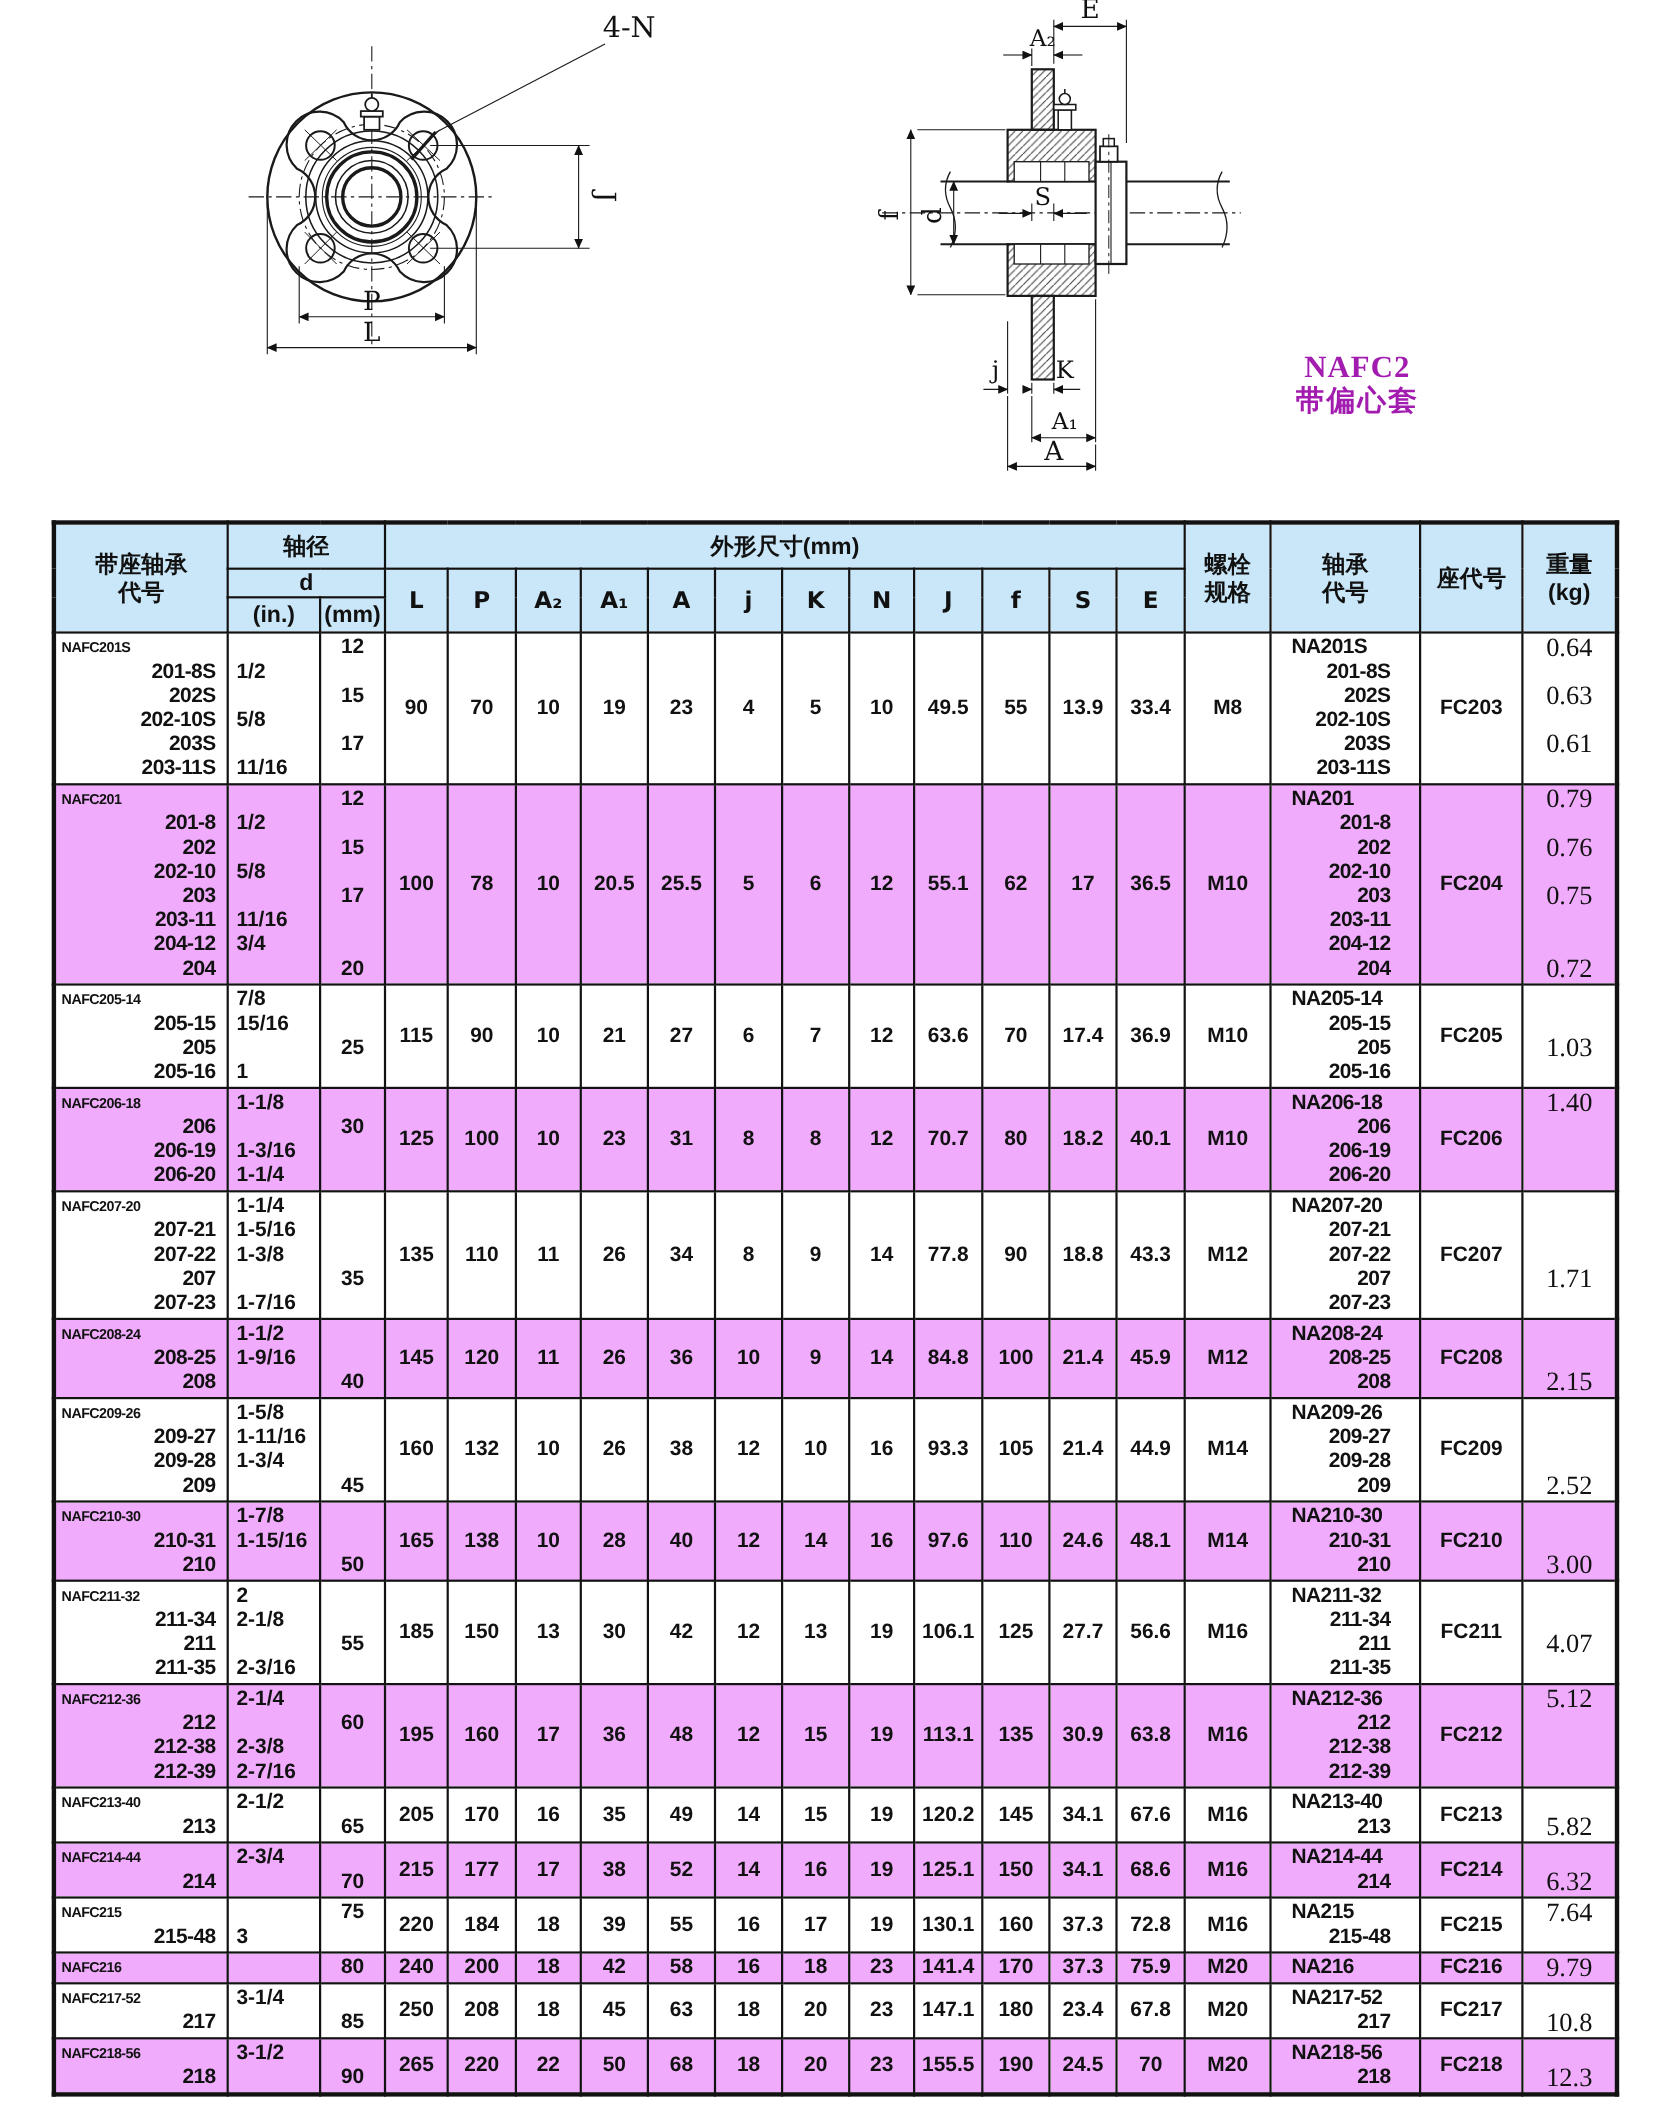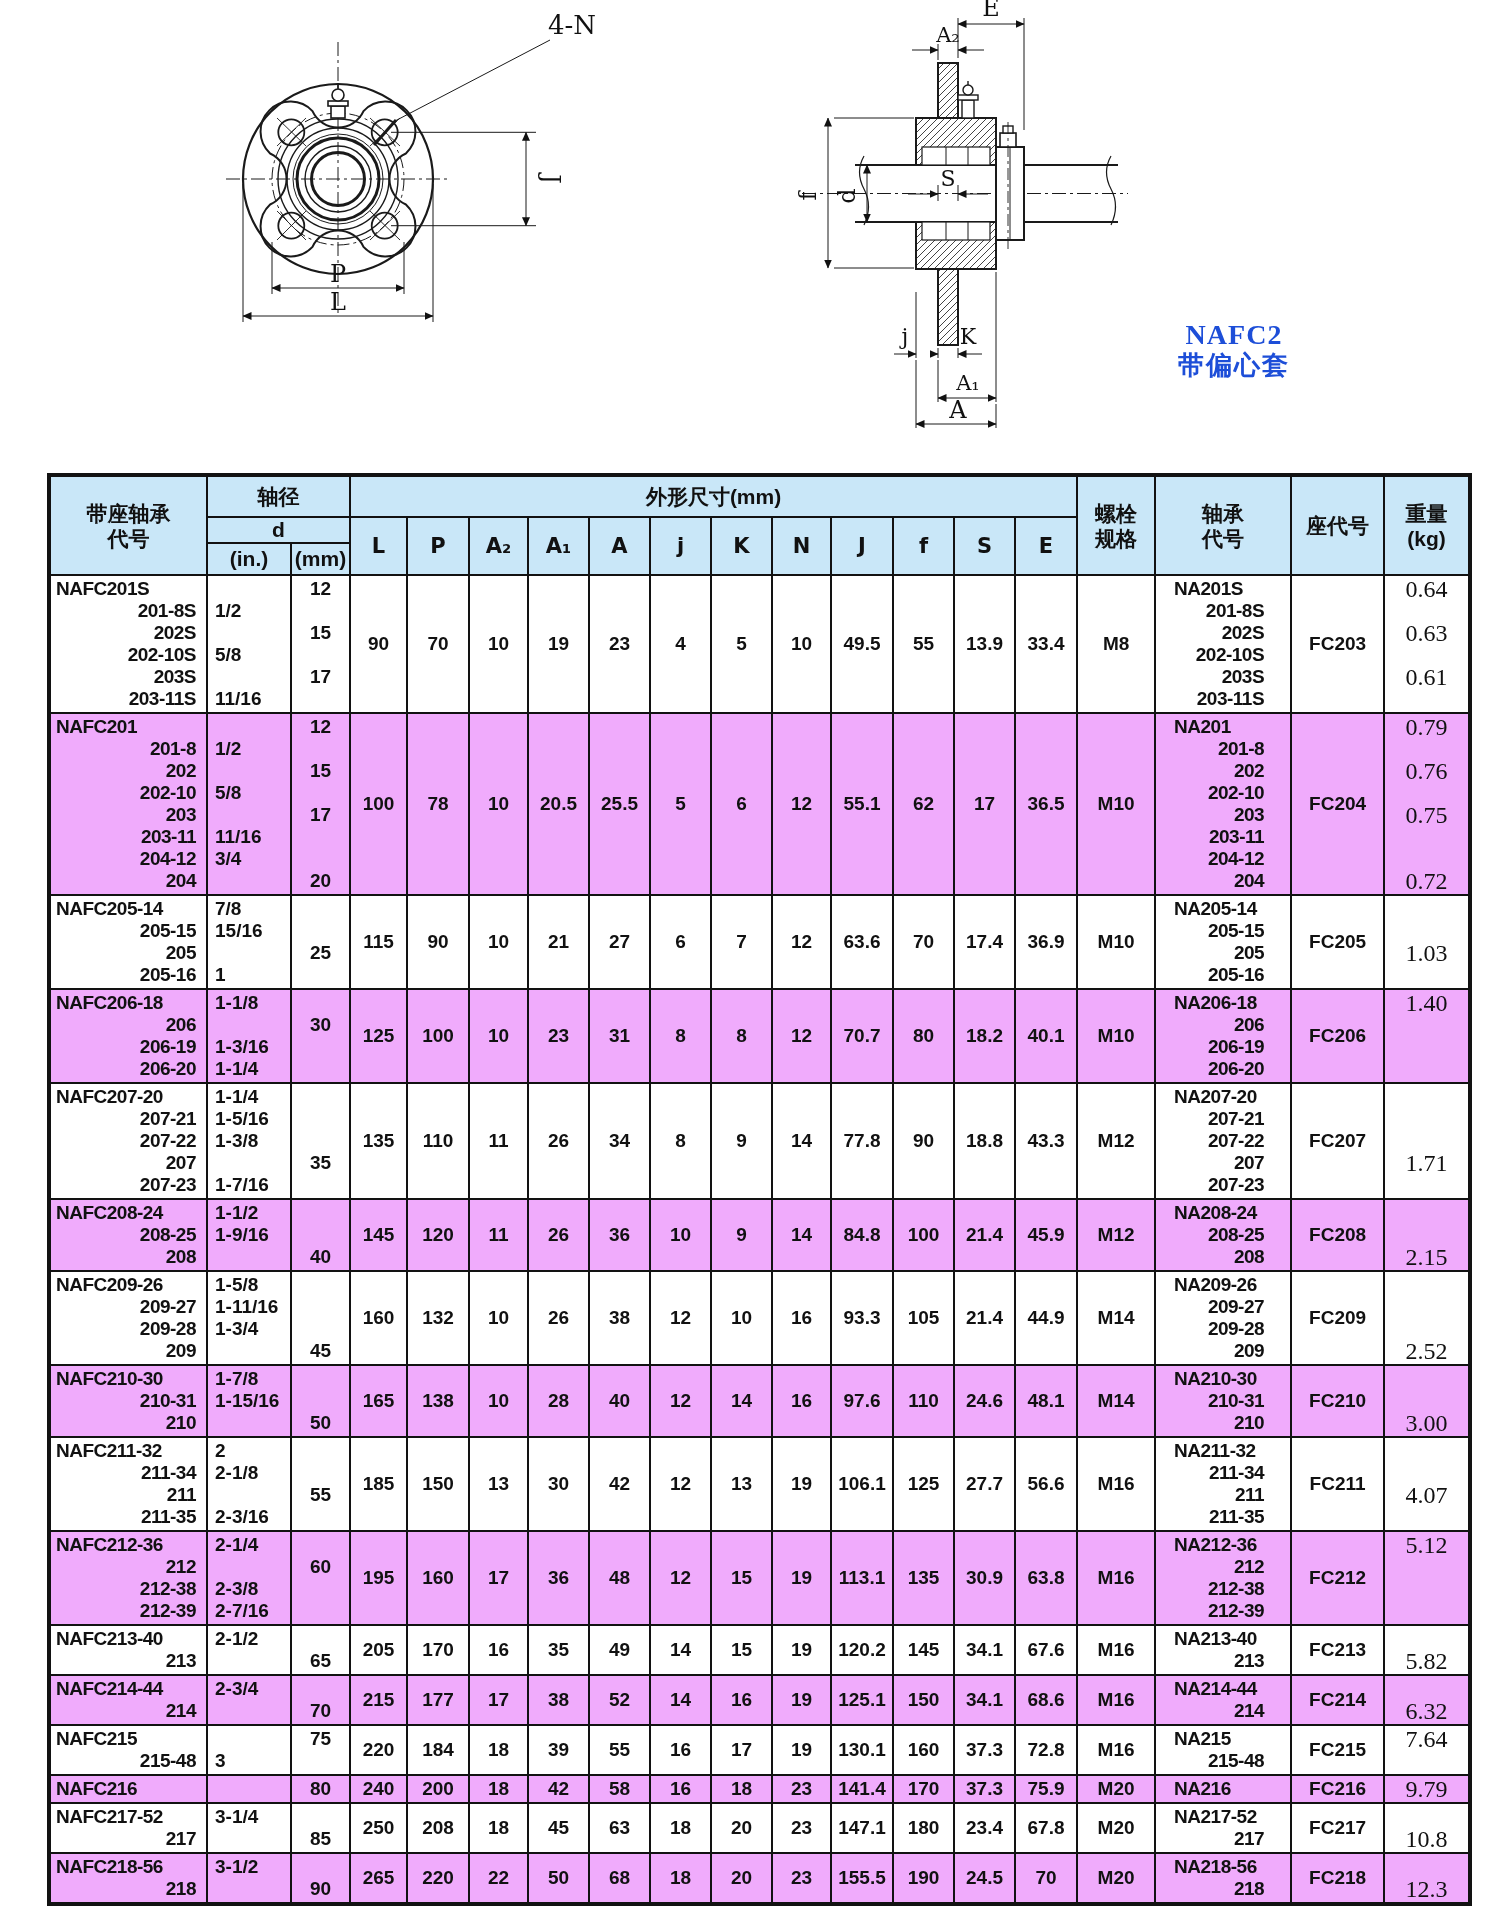--- a/index.html
+++ b/index.html
@@ -16,21 +16,21 @@
 
   table.spec{position:absolute;left:47px;top:473px;width:1421px;border-collapse:collapse;
              table-layout:fixed;border:4px solid #121212;}
   table.spec th,table.spec td{border:2px solid #121212;padding:0;vertical-align:middle;overflow:hidden;}
   table.spec th{background:#c9e7f8;font-weight:bold;font-size:21px;text-align:center;}
   th.letter{font-family:"DejaVu Sans",sans-serif;font-size:21px;}
   tr.w{background:#ffffff;} tr.g{background:#f0abfc;}
   td{font-size:19px;font-weight:bold;}
   .line{height:22px;line-height:22px;white-space:nowrap;}
   .hline{height:25px;line-height:25px;text-align:center;}
-  .c-codes .first{text-align:left;padding-left:5px;font-size:19px;letter-spacing:-0.5px;}
+  .c-codes .first{text-align:left;padding-left:5px;font-size:13px;letter-spacing:-0.5px;}
   .c-codes .sub{text-align:right;padding-right:10px;font-size:19px;letter-spacing:-0.5px;}
   .c-inch .line{text-align:left;padding-left:7px;}
   .c-mm .line{text-align:center;}
   .c-dim,.c-bolt,.c-housing{text-align:center;}
   .c-bearing .first{text-align:left;padding-left:18px;letter-spacing:-0.5px;}
   .c-bearing .sub{text-align:right;padding-right:26px;letter-spacing:-0.5px;}
   .c-weight .line{text-align:center;font-family:"Liberation Serif",serif;font-weight:normal;font-size:24px;}
   .pad{padding:2px 0;}
 </style>
 </head>
@@ -192,21 +192,21 @@
     <text x="298" y="42" font-size="21" text-anchor="middle">A₂</text>
     <text x="166" y="196" font-size="24" text-anchor="middle" transform="rotate(-90 166 196)">f</text>
     <text x="205" y="196" font-size="24" text-anchor="middle" transform="rotate(-90 205 196)">d</text>
     <text x="298" y="186" font-size="22" text-anchor="middle">S</text>
     <text x="255" y="344" font-size="22" text-anchor="middle">j</text>
     <text x="318" y="344" font-size="22" text-anchor="middle">K</text>
     <text x="318" y="390" font-size="21" text-anchor="middle">A₁</text>
     <text x="308" y="418" font-size="24" text-anchor="middle">A</text>
   </svg>
 
-  <div class="series-title" style="color: #1d4ed8;">
+  <div class="series-title" style="color: #a21caf;">
     <div class="series-name">NAFC2</div>
     <div class="series-sub">带偏心套</div>
   </div>
 
   <table class="spec" id="spec-table">
       <colgroup>
         <col style="width: 158px;">
         <col style="width: 84px;">
         <col style="width: 59px;">
         <col style="width: 57px;">

